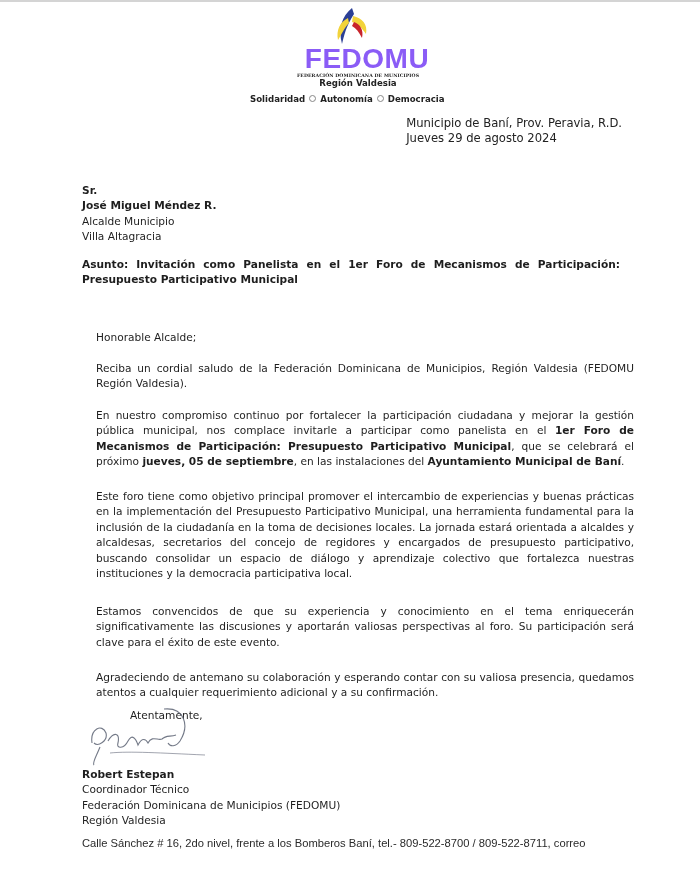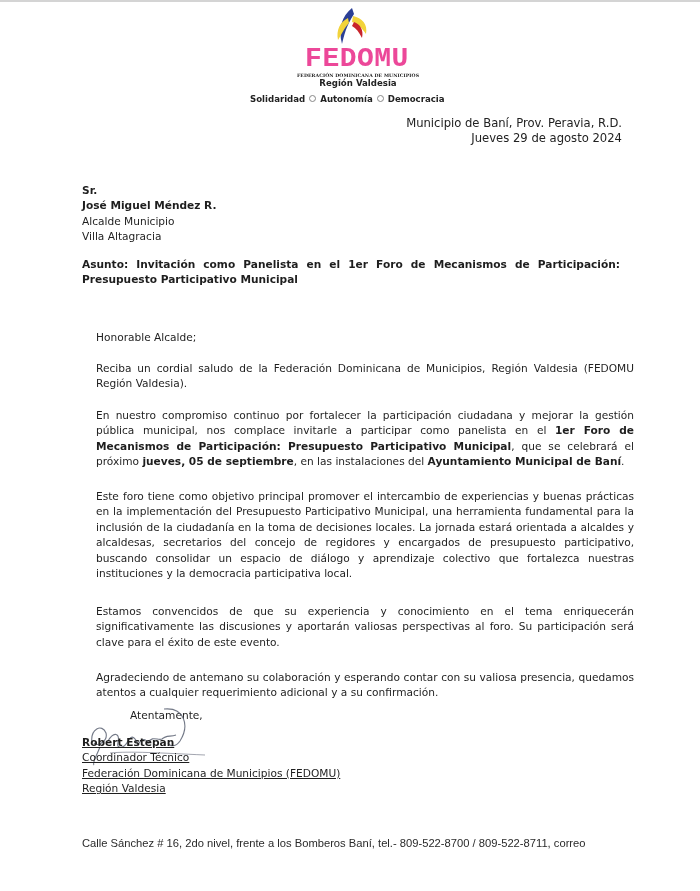--- a/index.html
+++ b/index.html
@@ -15,43 +15,43 @@
     font-family: "DejaVu Sans", sans-serif;
     color: #1e1e1e;
   }
   .topline {
     position: absolute; left: 0; top: 0; width: 700px; height: 2px; background: #d4d4d4;
   }
   .logo-mark {
     position: absolute; left: 322px; top: 6px; width: 52px; height: 40px;
   }
   .brand {
-    position: absolute; left: 282px; top: 45px; width: 150px; text-align: center;
-    font-family: Liberation Mono, monospace; font-weight: bold; font-size: 28px; letter-spacing: 0.5px;
-    color: #ec4899; line-height: 28px;
+    position: absolute; left: 292px; top: 45px; width: 150px; text-align: center;
+    font-family: Liberation Sans, sans-serif; font-weight: bold; font-size: 28px; letter-spacing: 0.5px;
+    color: #8b5cf6; line-height: 28px;
   }
   .brand-sub {
     position: absolute; left: 283px; top: 73px; width: 150px; text-align: center;
     font-family: "DejaVu Serif", serif; font-weight: bold; font-size: 4.6px; letter-spacing: 0.1px;
     color: #222; line-height: 6px;
   }
   .brand-region {
     position: absolute; left: 283px; top: 78px; width: 150px; text-align: center;
     font-weight: bold; font-size: 8.6px; color: #222; line-height: 10px;
   }
   .motto {
     position: absolute; left: 250px; top: 93px; width: 222px; 
     font-weight: bold; font-size: 8.6px; color: #222; line-height: 12px; white-space: nowrap;
   }
   .motto .sep {
     display: inline-block; width: 5px; height: 5px; border: 1px solid #888; border-radius: 50%;
     margin: 0 4px; vertical-align: middle; position: relative; top: -1px;
   }
   .place-date {
-    position: absolute; right: 78px; top: 116px; text-align: right;
+    position: absolute; right: 78px; top: 116px; 
     font-size: 11.6px; line-height: 15px; color: #222;
   }
   .text {
     font-size: 10.6px; line-height: 15.4px; color: #1e1e1e;
   }
   .recipient {
     position: absolute; left: 82px; top: 183px;
   }
   .recipient div { white-space: nowrap; }
   .b { font-weight: bold; }
@@ -61,21 +61,21 @@
   }
   .para {
     position: absolute; left: 82px; width: 538px; text-align: justify; margin: 14px;
   }
   .para.last-left { text-align-last: left; }
   .closing { position: absolute; left: 82px; top: 708px; margin-left: 48px; }
   .signature-svg {
     position: absolute; left: 80px; top: 703px; width: 130px; height: 68px; pointer-events: none;
   }
   .sign-block {
-    position: absolute; left: 82px; top: 735px; text-decoration: underline;
+    position: absolute; left: 82px; top: 767px;
   }
   .sign-block div { white-space: nowrap; }
   .footer {
     position: absolute; left: 82px; top: 836px; width: 560px;
     font-family: "Liberation Sans", sans-serif; font-size: 11.2px; line-height: 15.4px; color: #2a2a2a;
   }
   .footer .email { font-size: 9.6px; }
 </style>
 </head>
 <body>

